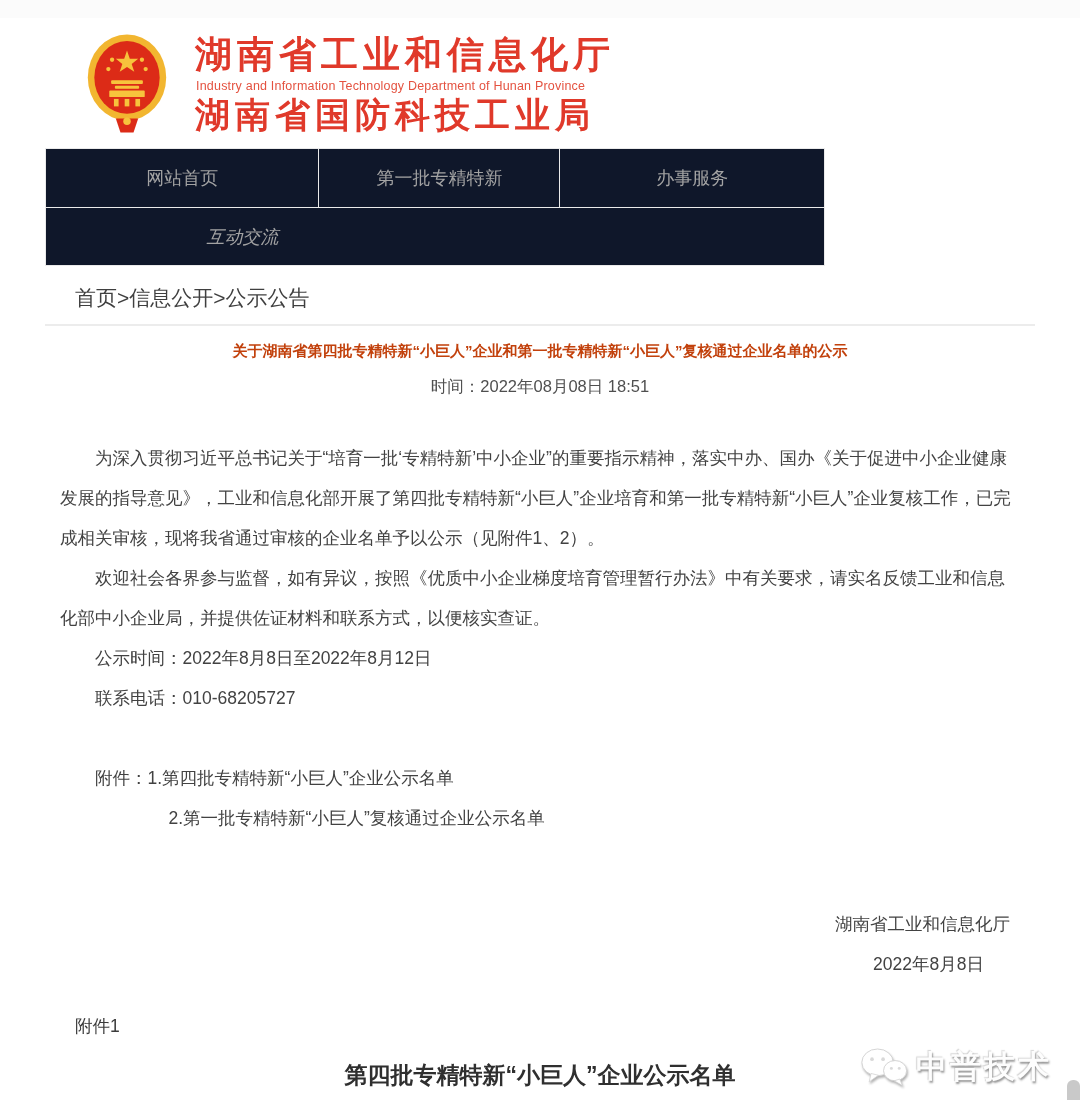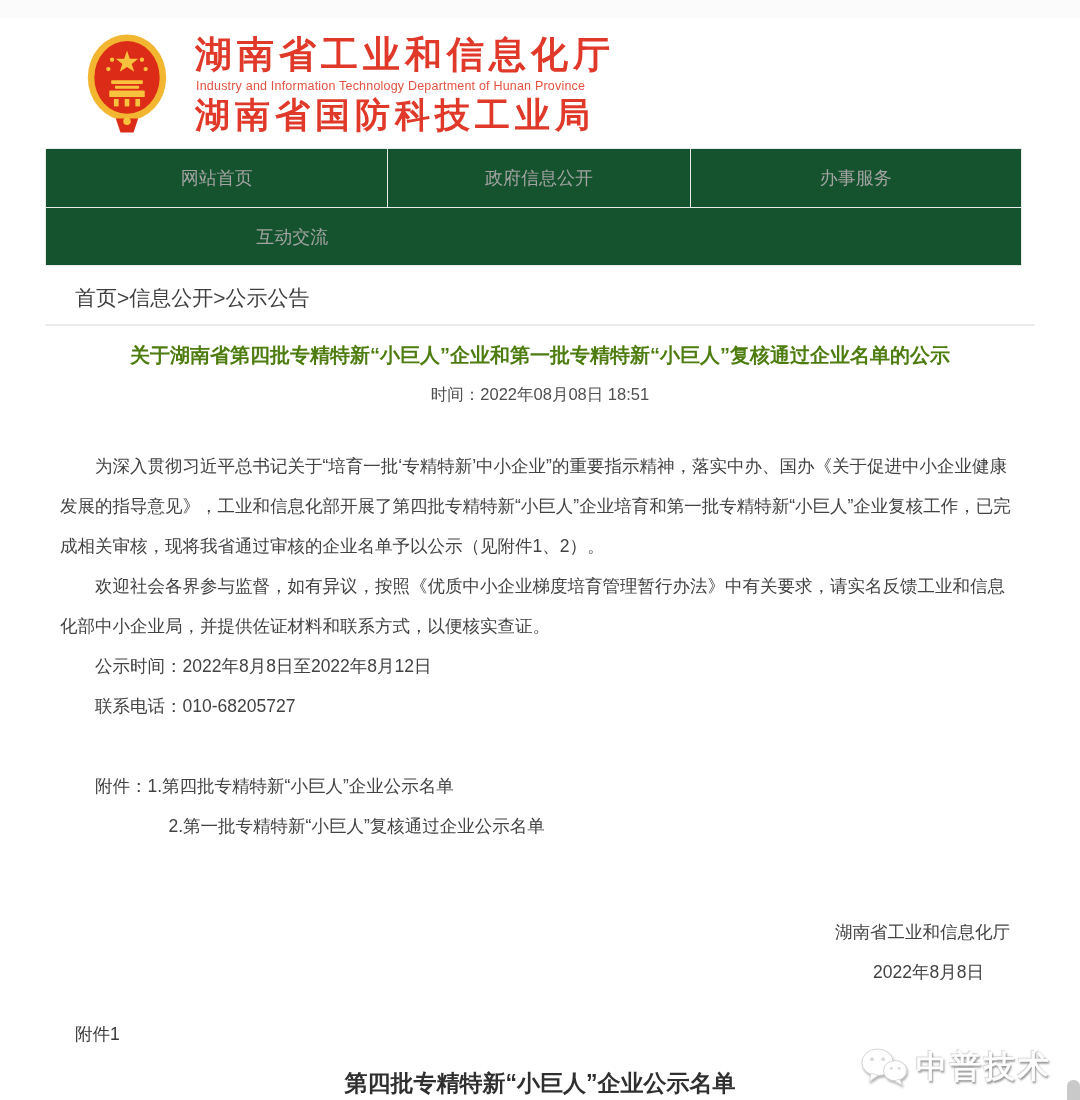--- a/index.html
+++ b/index.html
@@ -10,33 +10,33 @@
     background:#ffffff; overflow:hidden;
   }
   
   .site-header { display:flex; align-items:center; gap:26px; padding:12px 0 10px 85px; height:130px; background:#fff; }
   .emblem { width:84px; height:108px; flex:0 0 auto; }
   .org-block { display:flex; flex-direction:column; line-height:1.12; }
   .org-cn1 { color:#e0392a; font-size:37px; font-weight:bold; letter-spacing:5px; }
   .org-en  { color:#e45240; font-size:12.5px; margin:3px 0 2px 1px; letter-spacing:0.2px; }
   .org-cn2 { color:#e0392a; font-size:35px; font-weight:bold; letter-spacing:5px; }
   
-  .main-nav { width:977px; margin-left:45px; border:1px solid #eaeaea; background:#14532d; }
+  .main-nav { width:780px; margin-left:45px; border:1px solid #eaeaea; background:#0f172a; }
   .nav-row { display:flex; height:58px; }
   .nav-row + .nav-row { border-top:1px solid #eaeaea; }
   .nav-cell { display:flex; align-items:center; justify-content:center;
               color:#a3a3a3; font-size:18px; cursor:pointer; }
   .nav-cell + .nav-cell { border-left:1px solid #eaeaea; }
   .r1c1{width:35%;} .r1c2{width:31%;} .r1c3{width:34%;}
-  .r2c1{width:50.5%;} .r2c2{width:49.5%;}
+  .r2c1{width:50.5%;font-style:italic;} .r2c2{width:49.5%;}
   
   .crumb-wrap { width:990px; margin-left:45px; padding:18px 0 12px 30px; border-bottom:2px solid #ececec; }
   .crumb { font-size:21px; color:#3f3f3f; }
   
-  .doc-title { text-align:center; margin-top:16px; color:#4d7c0f; font-size:20px; font-weight:bold; }
+  .doc-title { text-align:center; margin-top:16px; color:#c2410c; font-size:15px; font-weight:bold; }
   .doc-time  { text-align:center; margin-top:15px; color:#4f4f4f; font-size:16.5px; }
   .doc-body  { margin:40px 60px 0 60px; color:#424242; font-size:17.5px; line-height:40px; }
   .doc-body p { text-indent:2em; }
   .doc-body p.attach2 { text-indent:6.2em; }
   .doc-body .spacer { height:40px; }
   .sign-block { margin:66px 70px 0 0; text-align:right; color:#424242; font-size:17.5px; line-height:40px; }
   .sign-date  { padding-right:26px; }
   
   .appendix-label { margin:30px 0 0 75px; color:#3b3b3b; font-size:17.5px; }
   .table-title { text-align:center; margin-top:22px; color:#2f2f2f; font-size:23px; font-weight:bold; }
@@ -84,21 +84,21 @@
     <div class="org-block">
       <div class="org-cn1">湖南省工业和信息化厅</div>
       <div class="org-en">Industry and Information Technology Department of Hunan Province</div>
       <div class="org-cn2">湖南省国防科技工业局</div>
     </div>
   </div>
 
   <div class="main-nav">
     <div class="nav-row">
       <div class="nav-cell r1c1">网站首页</div>
-      <div class="nav-cell r1c2">政府信息公开</div>
+      <div class="nav-cell r1c2">第一批专精特新</div>
       <div class="nav-cell r1c3">办事服务</div>
     </div>
     <div class="nav-row">
       <div class="nav-cell r2c1">互动交流</div>
     </div>
   </div>
 
   <div class="crumb-wrap">
     <span class="crumb">首页&gt;信息公开&gt;公示公告</span>
   </div>

